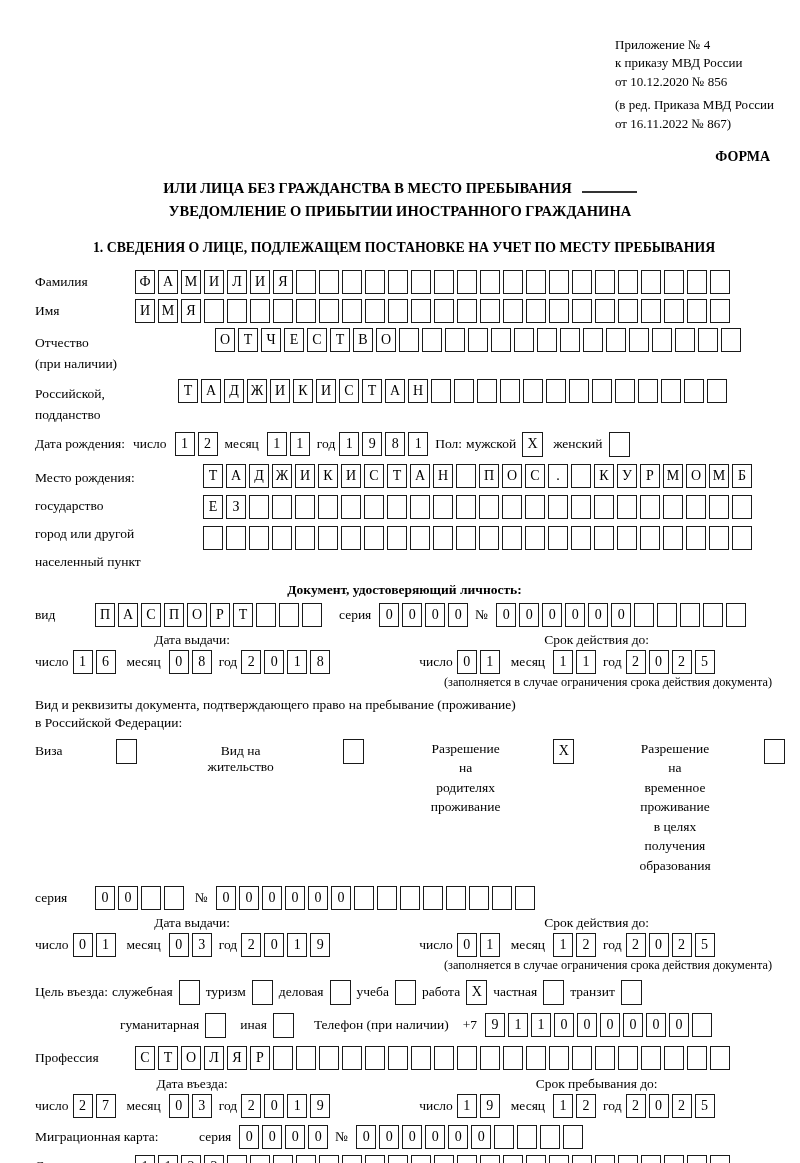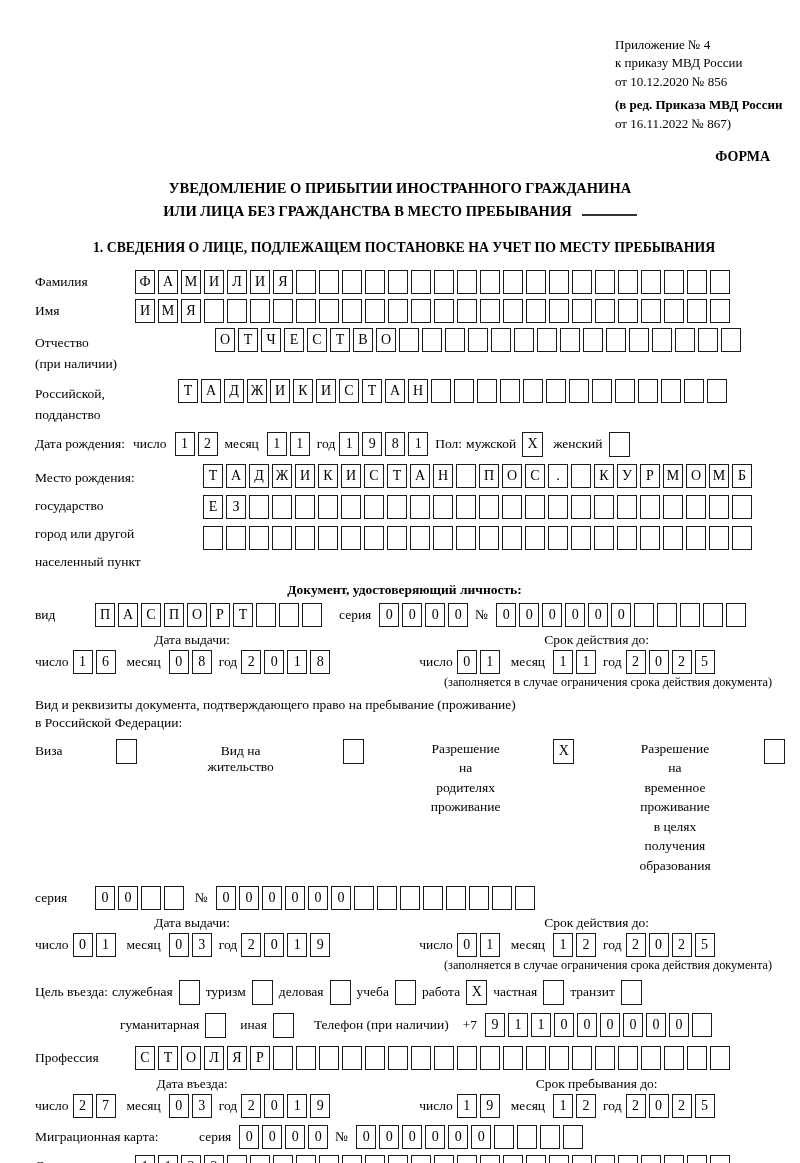--- a/index.html
+++ b/index.html
@@ -1,21 +1,21 @@
 <!DOCTYPE html>
 <html><head>
 <meta charset="utf-8">
 <style>
   html,body{margin:0;padding:0;}
   body{
     width:800px;height:1163px;overflow:hidden;background:#fff;color:#000;
     font-family:"Liberation Serif","DejaVu Serif",serif;font-size:13.5px;
   }
   .top-right{margin:36px 0 0 615px;font-size:13px;line-height:1.42;}
-  .top-right .sub{margin-top:5px;font-weight:bold;}
+  .top-right .sub{margin-top:5px;}
   .forma{margin:16px 30px 0 0;text-align:right;font-weight:bold;font-size:14px;}
   .title{margin-top:12px;text-align:center;font-weight:bold;font-size:14.5px;line-height:1.6;}
   .blank-line{display:inline-block;width:55px;border-bottom:2px solid #333;height:12px;margin-left:10px;}
   .sec-heading{margin:16px 20px 0 28px;text-align:center;font-weight:bold;font-size:13.8px;}
   .form-body{padding:14px 26px 0 35px;}
   .frow{display:flex;align-items:flex-start;margin-bottom:5px;}
   .flabel{flex:none;padding-top:4px;}
   .lw100{width:100px;} .lw180{width:180px;} .lw143{width:143px;} .lw168{width:168px;}
   .lw65{width:60px;} .lw150{width:150px;}
   .cells{display:inline-flex;flex:none;}
@@ -52,24 +52,24 @@
   <div>Приложение № 4</div>
   <div>к приказу МВД России</div>
   <div>от 10.12.2020 № 856</div>
   <div class="sub">(в ред. Приказа МВД России</div>
   <div>от 16.11.2022 № 867)</div>
 </div>
 
 <div class="forma">ФОРМА</div>
 
 <div class="title">
-  <div>УВЕДОМЛЕНИЕ О ПРИБЫТИИ ИНОСТРАННОГО ГРАЖДАНИНА</div>
   <div>
     <span>ИЛИ ЛИЦА БЕЗ ГРАЖДАНСТВА В МЕСТО ПРЕБЫВАНИЯ</span><span class="blank-line"></span>
   </div>
+  <div>УВЕДОМЛЕНИЕ О ПРИБЫТИИ ИНОСТРАННОГО ГРАЖДАНИНА</div>
 </div>
 
 <div class="sec-heading">1. СВЕДЕНИЯ О ЛИЦЕ, ПОДЛЕЖАЩЕМ ПОСТАНОВКЕ НА УЧЕТ ПО МЕСТУ ПРЕБЫВАНИЯ</div>
 
 <div class="form-body">
 
   <div class="frow">
     <span class="flabel lw100">Фамилия</span>
     <span class="cells">
         <span class="cell">Ф</span>

